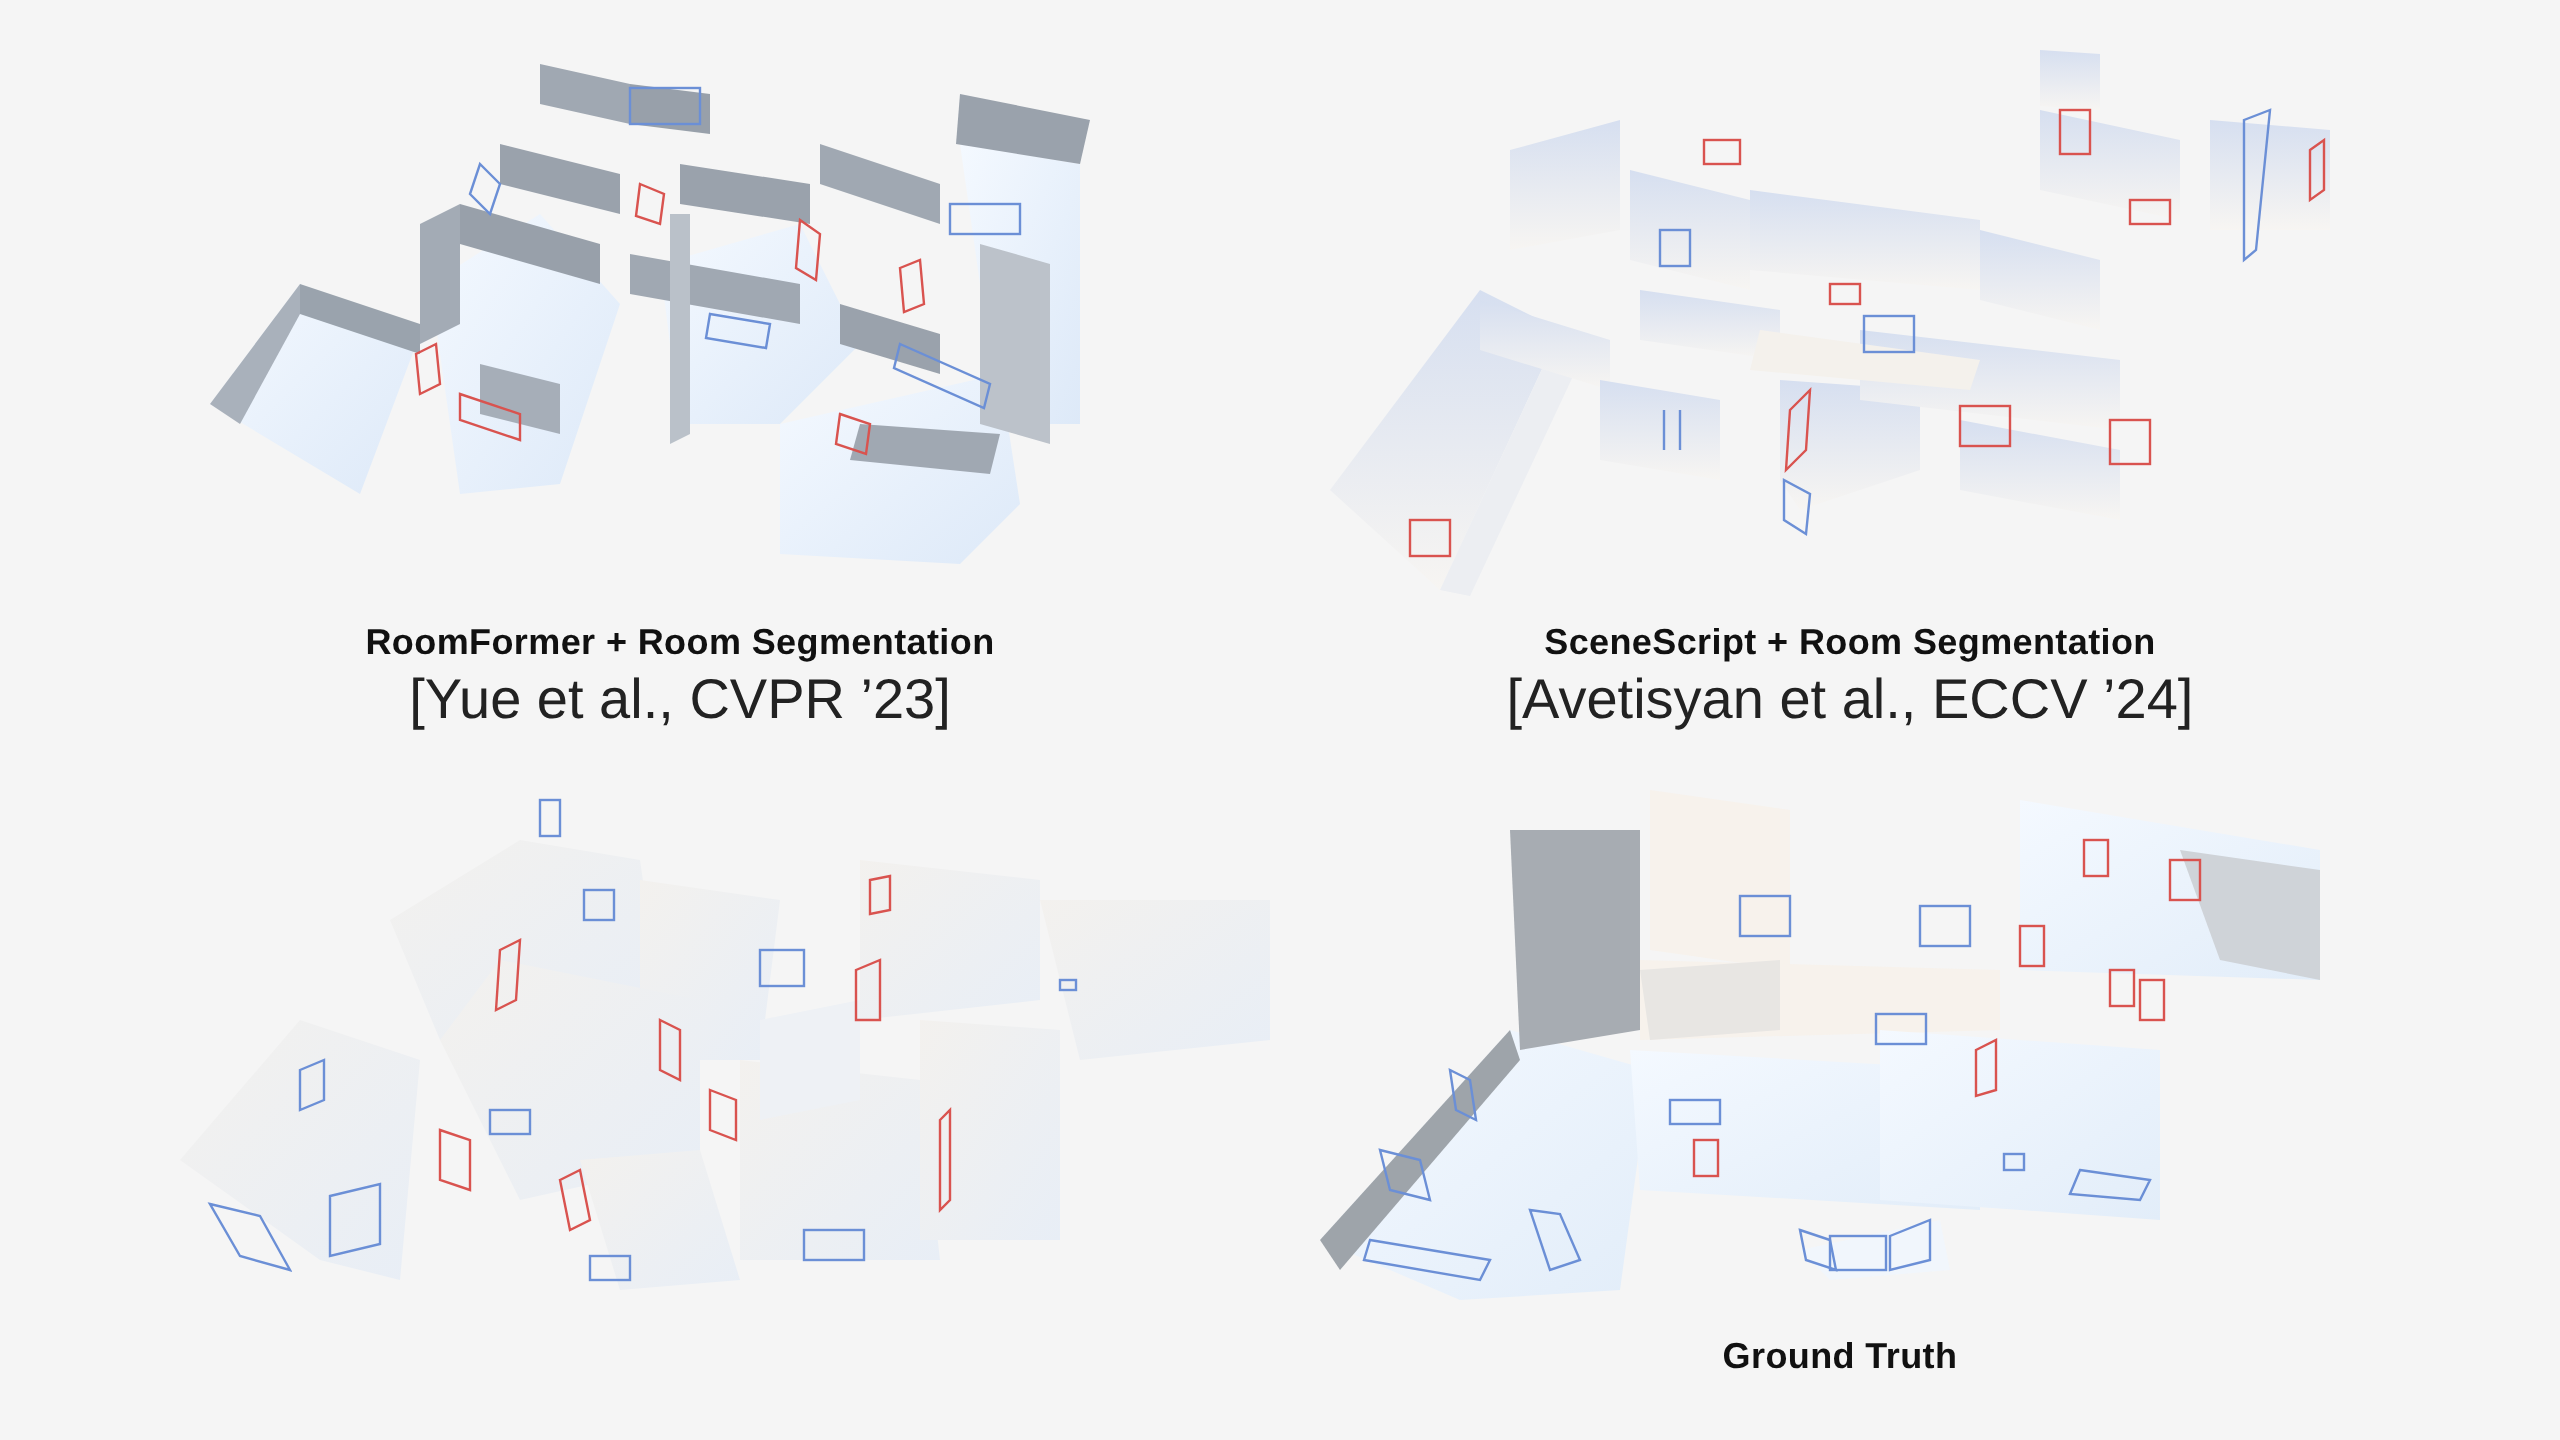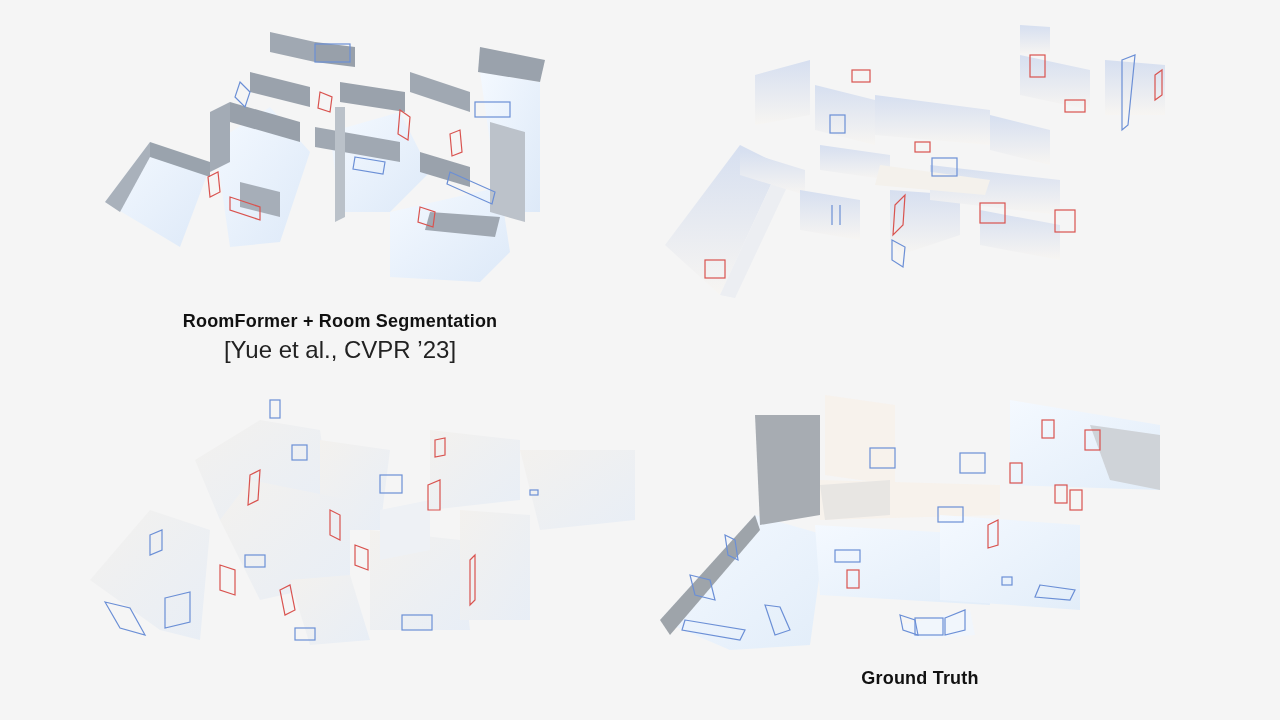--- a/index.html
+++ b/index.html
@@ -9,21 +9,21 @@
     font-family: "Liberation Sans", "DejaVu Sans", sans-serif;
     position: relative;
   }
   .panel { position: absolute; }
   .render { position: absolute; }
   .caption {
     position: absolute; text-align: center; color: #111;
     width: 600px;
   }
   .caption .title { font-weight: bold; font-size: 18px; line-height: 30px; letter-spacing: 0.2px; }
-  .caption .cite { font-size: 24px; line-height: 28px; color: #222; }
+  .caption .cite { font-size: 28px; line-height: 28px; color: #222; }
   svg { display: block; }
 </style>
 </head>
 <body>
 
 <div class="panel" style="left:0;top:0;width:640px;height:380px;">
   <svg class="render" style="left:100px;top:12px;" width="460" height="285" viewBox="0 0 460 285">
     <defs>
       <linearGradient id="fl1" x1="0" y1="0" x2="1" y2="1">
           <stop offset="0" stop-color="#f4f9ff"></stop>
@@ -109,20 +109,22 @@
     <polygon points="235,190 245,180 243,210 233,220" fill="none" stroke="#d9534f" stroke-width="1.2"></polygon>
 
     <rect x="170" y="100" width="15" height="18" fill="none" stroke="#6b8fd6" stroke-width="1.2"></rect>
     <rect x="272" y="143" width="25" height="18" fill="none" stroke="#6b8fd6" stroke-width="1.2"></rect>
     <polygon points="462,45 475,40 468,110 462,115" fill="none" stroke="#6b8fd6" stroke-width="1.2"></polygon>
     <polygon points="232,225 245,232 243,252 232,245" fill="none" stroke="#6b8fd6" stroke-width="1.2"></polygon>
     <line x1="172" y1="190" x2="172" y2="210" stroke="#6b8fd6" stroke-width="1.2"></line>
     <line x1="180" y1="190" x2="180" y2="210" stroke="#6b8fd6" stroke-width="1.2"></line>
   </svg>
   <div class="caption" style="left:-15px;top:306px;">
+    <div class="title">SceneScript + Room Segmentation</div>
+    <div class="cite">[Avetisyan et al., ECCV ’24]</div>
   </div>
 </div>
 
 <div class="panel" style="left:0;top:380px;width:640px;height:340px;">
   <svg class="render" style="left:90px;top:0px;" width="560" height="275" viewBox="0 0 560 275">
     <defs>
       <linearGradient id="wl3" x1="0" y1="0" x2="1" y2="1">
           <stop offset="0" stop-color="#f3f1ee"></stop>
           <stop offset="1" stop-color="#e8eef6"></stop>
         </linearGradient>

